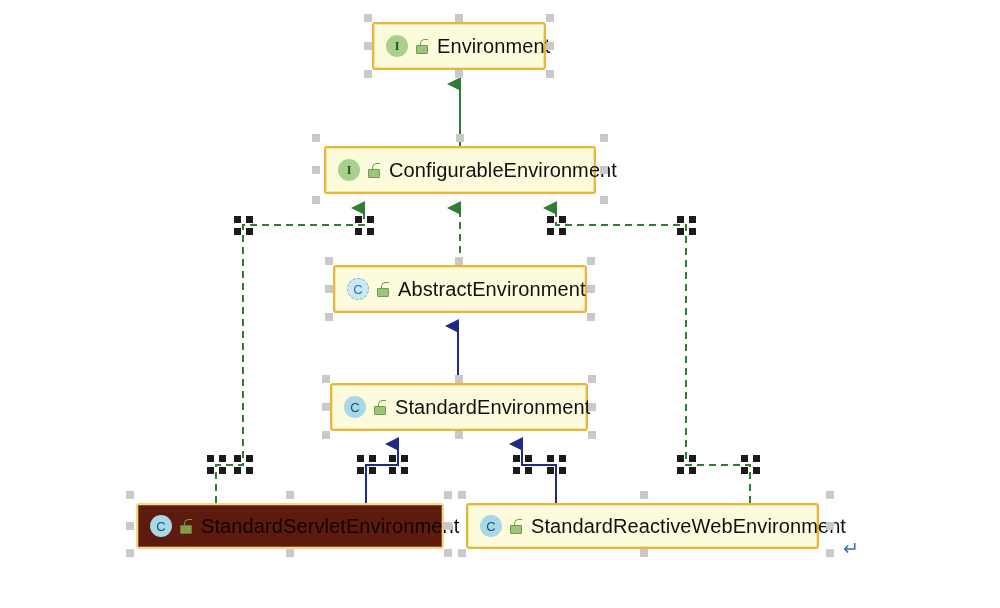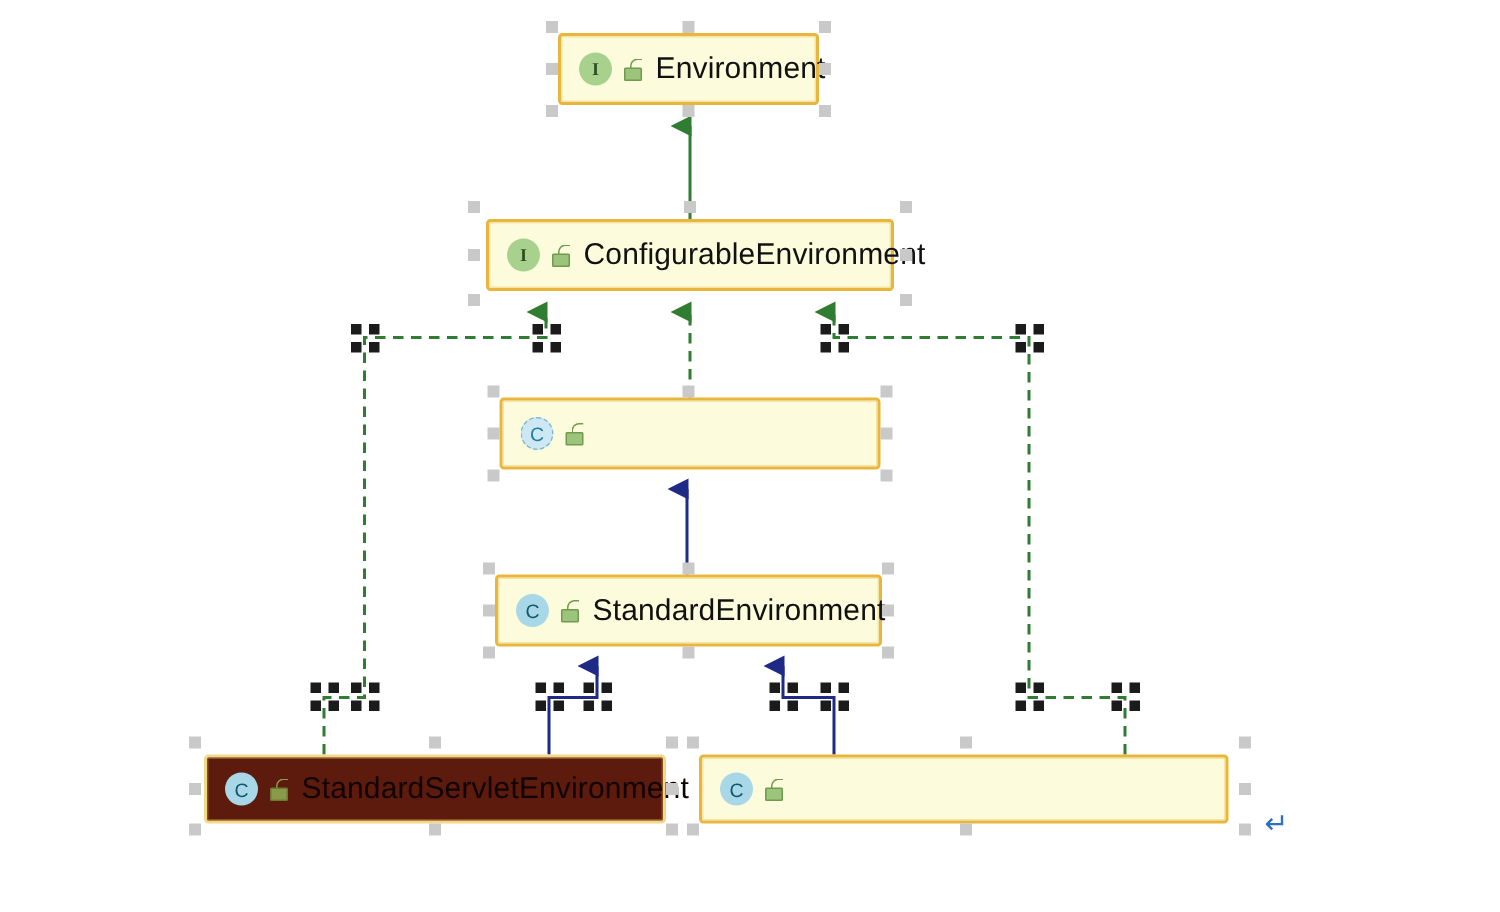--- a/index.html
+++ b/index.html
@@ -251,20 +251,21 @@
   <div class="sq" style="left:600px; top:196px;"></div>
 
   <div class="node" style="left:333px; top:265px; width:254px; height:48px;">
     <span class="icon-wrap">
       <span class="ico-circle ico-class ico-class-abstract">C</span>
       <span class="ico-lock">
         <span class="shackle"></span>
           <span class="body"></span>
       </span>
     </span>
+    <span class="node-label">AbstractEnvironment</span>
   </div>
   <div class="sq" style="left:325px; top:257px;"></div>
   <div class="sq" style="left:455px; top:257px;"></div>
   <div class="sq" style="left:587px; top:257px;"></div>
   <div class="sq" style="left:325px; top:285px;"></div>
   <div class="sq" style="left:587px; top:285px;"></div>
   <div class="sq" style="left:325px; top:313px;"></div>
   <div class="sq" style="left:587px; top:313px;"></div>
 
   <div class="node" style="left:330px; top:383px; width:258px; height:48px;">
@@ -306,20 +307,21 @@
   <div class="sq" style="left:444px; top:549px;"></div>
 
   <div class="node" style="left:466px; top:503px; width:353px; height:46px;">
     <span class="icon-wrap">
       <span class="ico-circle ico-class">C</span>
       <span class="ico-lock">
         <span class="shackle"></span>
           <span class="body"></span>
       </span>
     </span>
+    <span class="node-label">StandardReactiveWebEnvironment</span>
   </div>
   <div class="sq" style="left:458px; top:491px;"></div>
   <div class="sq" style="left:640px; top:491px;"></div>
   <div class="sq" style="left:826px; top:491px;"></div>
   <div class="sq" style="left:826px; top:522px;"></div>
   <div class="sq" style="left:458px; top:549px;"></div>
   <div class="sq" style="left:640px; top:549px;"></div>
   <div class="sq" style="left:826px; top:549px;"></div>
 
   <div class="handle-cluster" style="left:234px; top:216px;">

